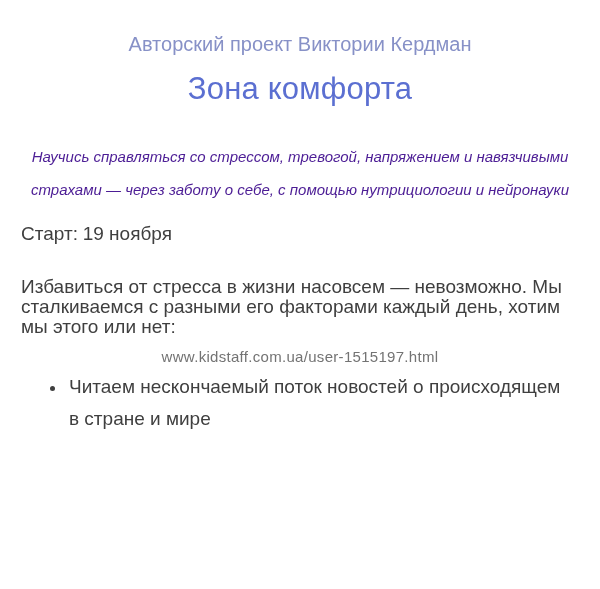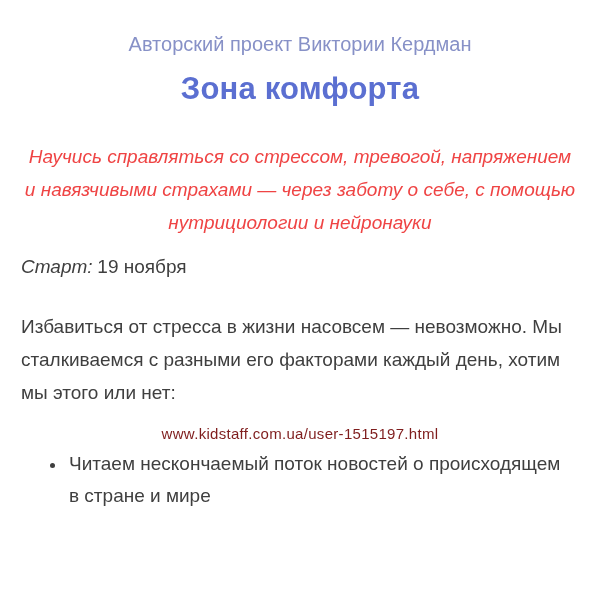--- a/index.html
+++ b/index.html
@@ -24,53 +24,53 @@
     text-align: center;
     font-size: 20px;
     line-height: 23px;
     color: #8791c7;
   }
   .title {
     margin: 13px 0 0 0;
     text-align: center;
     font-size: 31px;
     line-height: 40px;
-    font-weight: 700;
+    font-weight: 400;
     color: #5b6fd1;
     letter-spacing: 0.2px;
   }
   .intro {
     margin: 31px auto 4px auto;
     max-width: 556px;
     text-align: center;
     font-style: italic;
-    font-size: 19px;
+    font-size: 15px;
     line-height: 33px;
-    color: #ef4444;
+    color: #4c1d95;
   }
   .details {
     margin-top: 12px;
     font-size: 19px;
     line-height: 32px;
   }
   .detail-label {
-    font-style: italic;
     margin-right: 0.25em;
   }
   .para {
-    margin: 27px 0 16px 0;
+    margin: 27px 0 0 0;
     max-width: 558px;
     font-size: 19px;
-    line-height: 33px;
+    line-height: 20px;
   }
   .watermark {
+    margin-top: 11px;
     text-align: center;
     font-size: 15px;
     line-height: 18px;
-    color: #7f1d1d;
+    color: #737373;
     letter-spacing: 0.3px;
   }
   .bullets {
     margin: 5px 0 0 0;
     padding: 0 0 0 45px;
     list-style: disc outside;
     font-size: 19px;
     line-height: 32px;
   }
   .bullets li {

